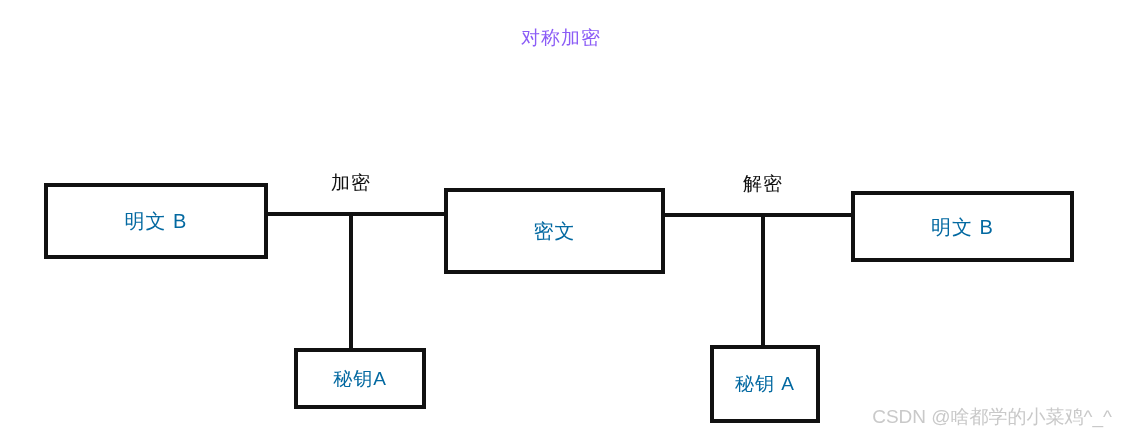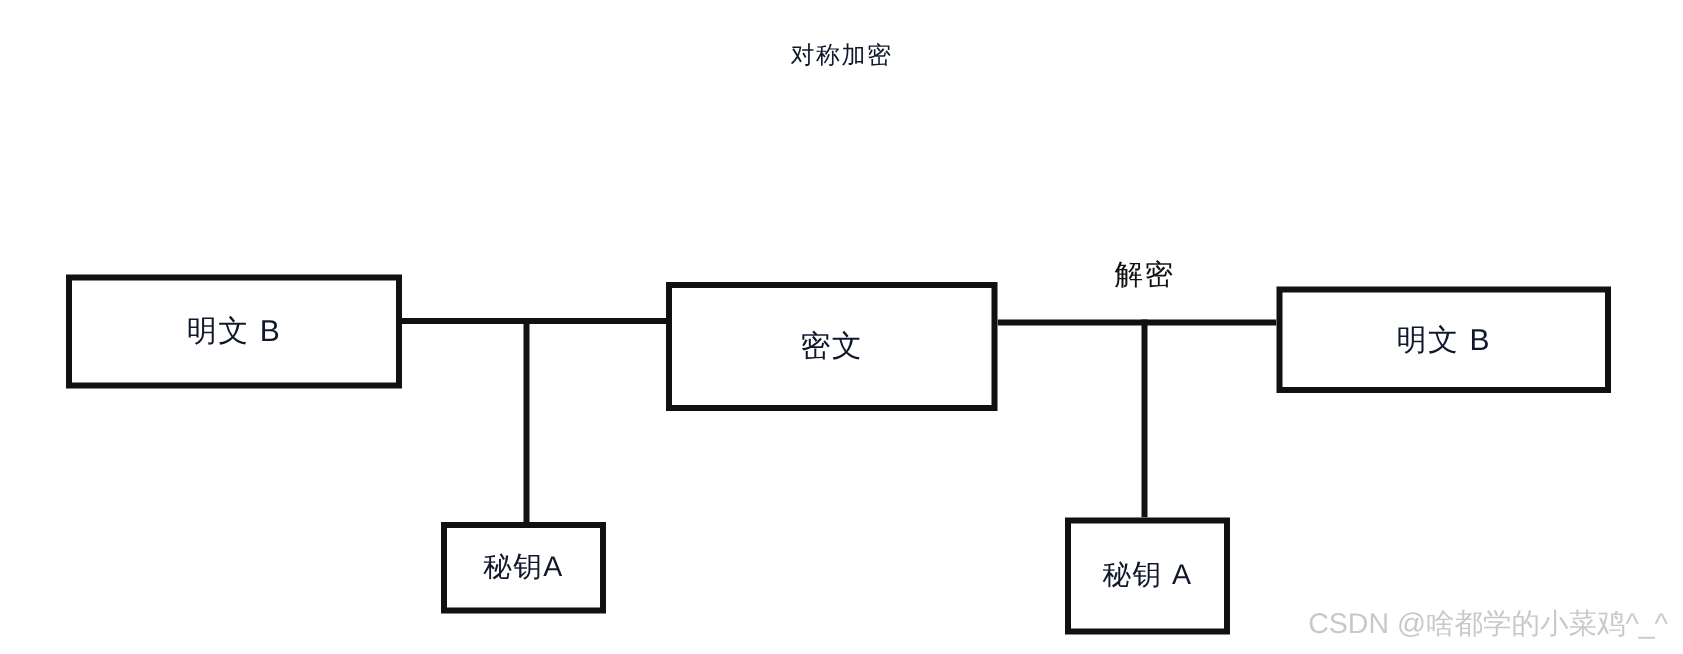--- a/index.html
+++ b/index.html
@@ -19,43 +19,43 @@
     overflow: hidden;
   }
 
   
   .diagram-title {
     position: absolute;
     left: 0;
     top: 25px;
     width: 1122px;
     text-align: center;
-    font-size: 16px;
+    font-size: 19px;
     line-height: 26px;
     letter-spacing: 1px;
-    color: #0f172a;
+    color: #8b5cf6;
     white-space: nowrap;
   }
 
   
   .node {
     position: absolute;
     box-sizing: border-box;
     border: 4px solid #111111;
     background: #ffffff;
     display: flex;
     align-items: center;
     justify-content: center;
     text-align: center;
   }
   .node-label {
     font-size: 20px;
     line-height: 24px;
     letter-spacing: 1px;
-    color: #0f172a;
+    color: #0369a1;
     white-space: nowrap;
   }
   .node.key {
     border-width: 4px;
   }
   .node.key .node-label {
     font-size: 19px;
   }
 
   
@@ -93,20 +93,21 @@
 </style>
 </head>
 <body>
 
 <div id="canvas">
 
   <div class="diagram-title">对称加密</div>
 
   <div class="edge-h" style="left:268px; top:212px; width:176px;"></div>
 
+  <div class="edge-label" style="left:291px; top:172px; width:120px;">加密</div>
 
   <div class="edge-v" style="left:349px; top:212px; height:136px;"></div>
 
   <div class="edge-h" style="left:665px; top:213px; width:186px;"></div>
 
   <div class="edge-label" style="left:703px; top:173px; width:120px;">解密</div>
 
   <div class="edge-v" style="left:761px; top:213px; height:132px;"></div>
 
   <div class="node" style="left:44px; top:183px; width:224px; height:76px;">
@@ -114,21 +115,21 @@
   </div>
 
   <div class="node" style="left:444px; top:188px; width:221px; height:86px;">
     <span class="node-label">密文</span>
   </div>
 
   <div class="node" style="left:851px; top:191px; width:223px; height:71px;">
     <span class="node-label">明文  B</span>
   </div>
 
-  <div class="node key" style="left:294px; top:348px; width:110px; height:61px;">
+  <div class="node key" style="left:294px; top:348px; width:132px; height:61px;">
     <span class="node-label">秘钥A</span>
   </div>
 
   <div class="node key" style="left:710px; top:345px; width:110px; height:78px;">
     <span class="node-label">秘钥 A</span>
   </div>
 
   <div class="watermark">CSDN @啥都学的小菜鸡^_^</div>
 
 </div>

